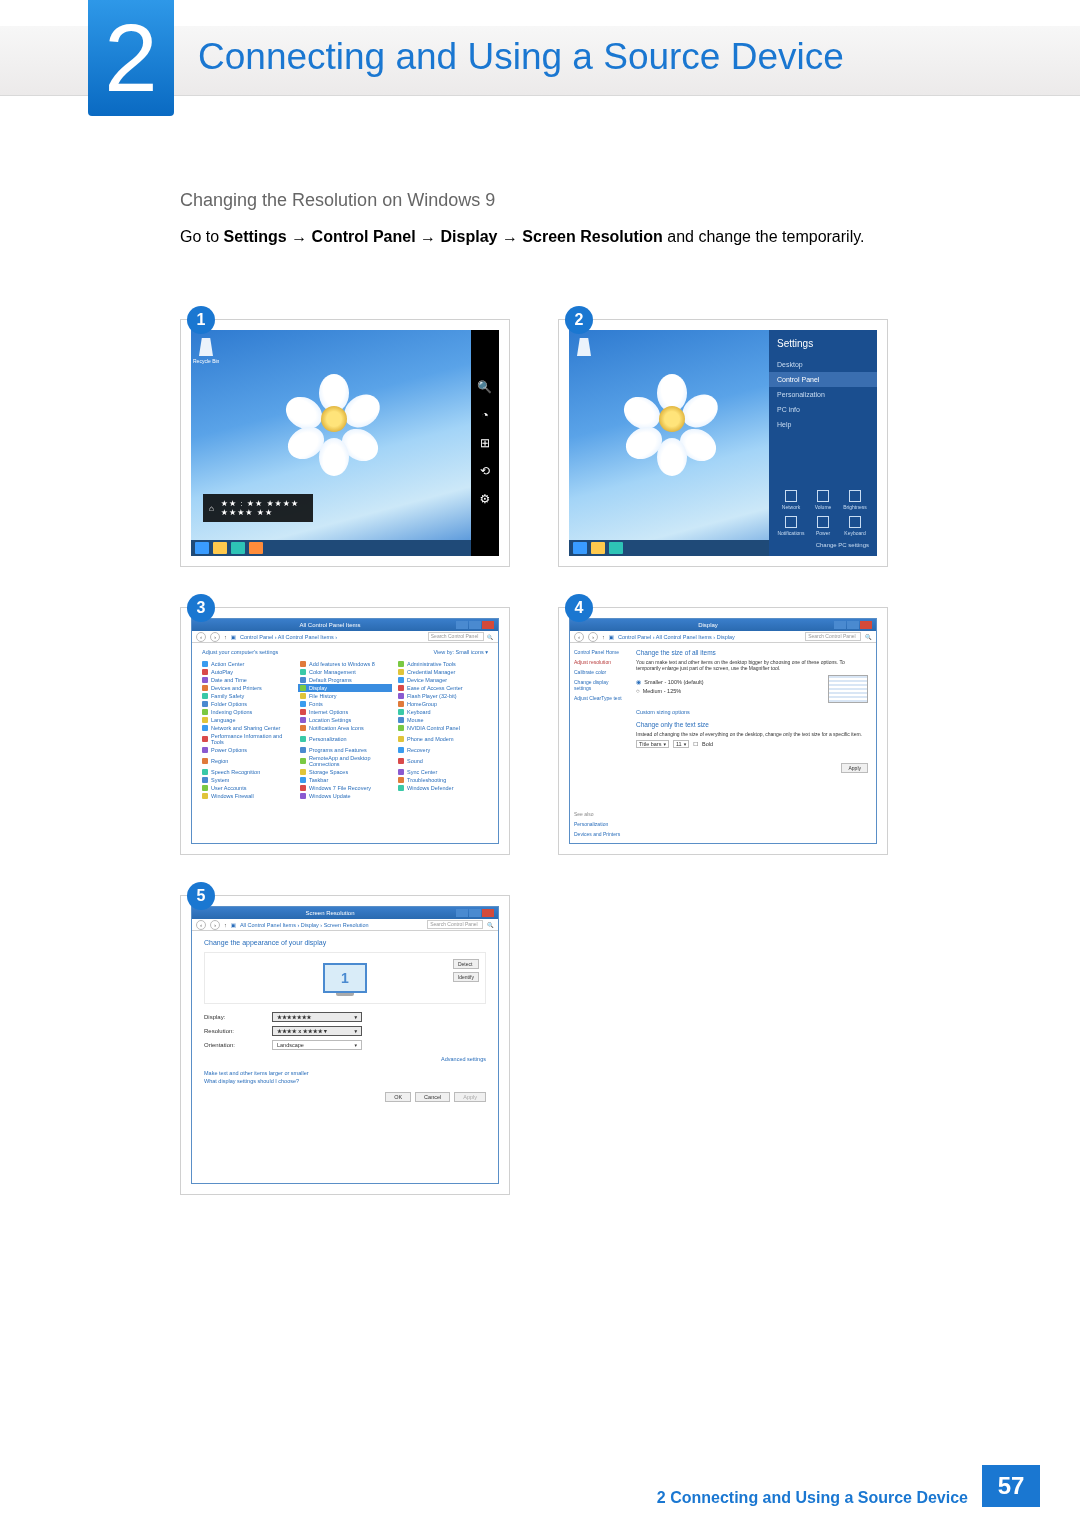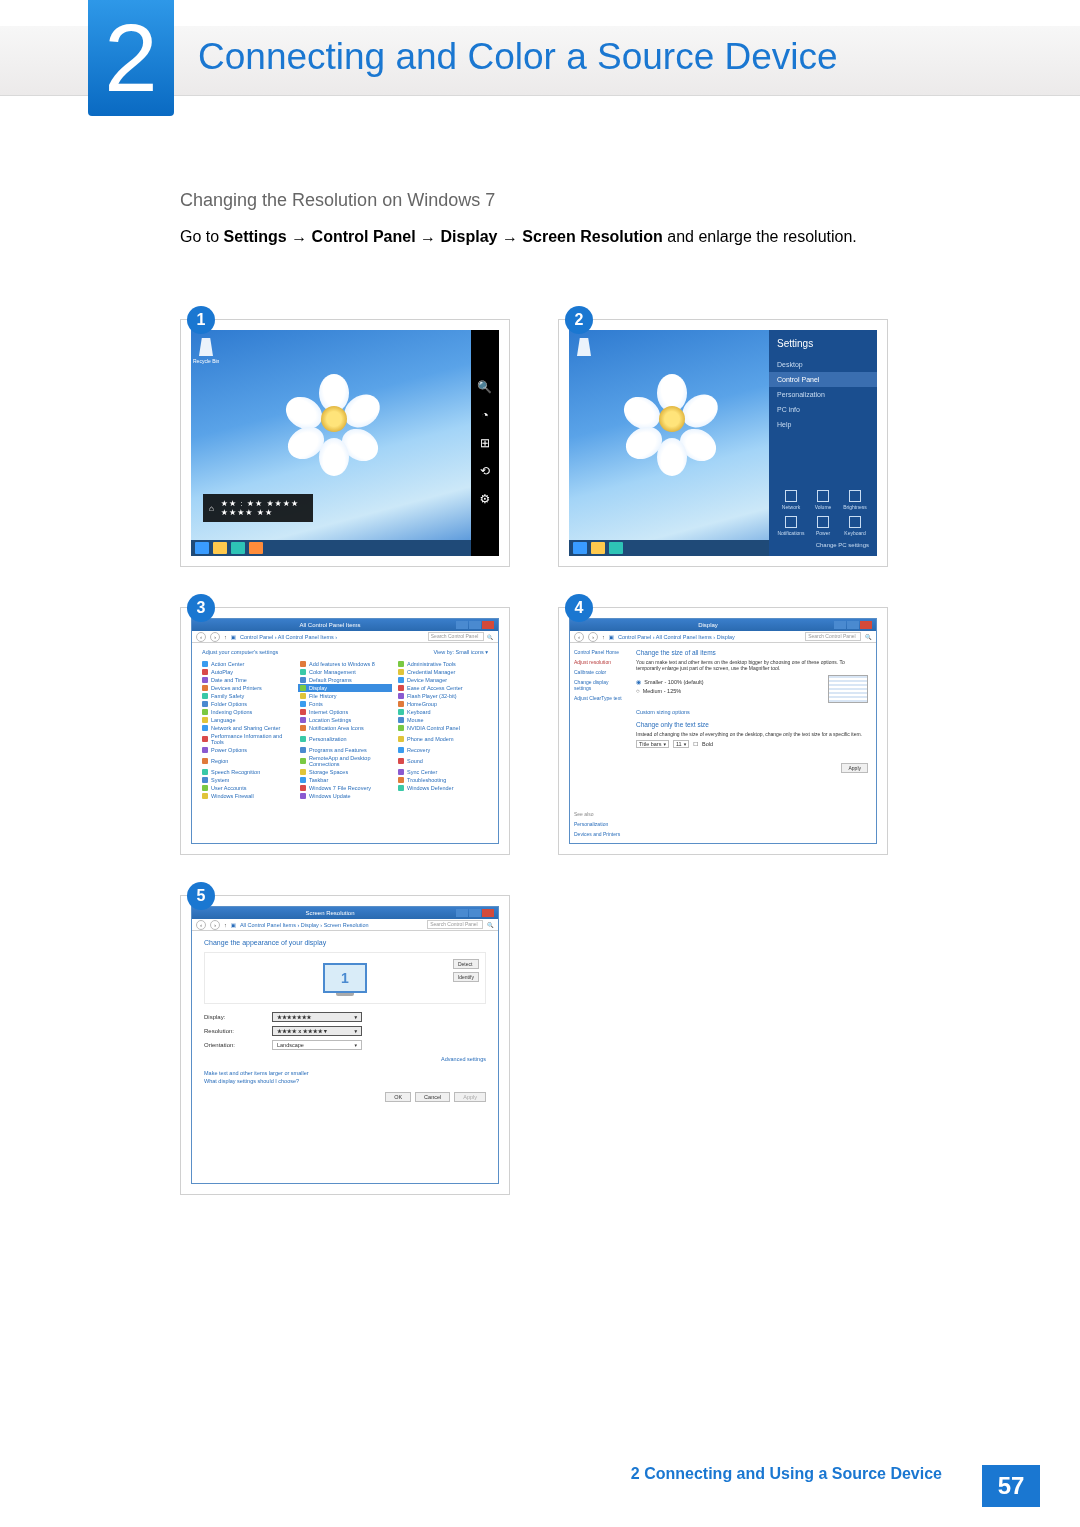--- a/index.html
+++ b/index.html
@@ -373,22 +373,21 @@
     padding: 1px 8px; font-size: 5.5px;
   }
   .sr-actions span.disabled { color: #aaa; }
 
   
   .footer {
     position: absolute;
     bottom: 20px; right: 0; left: 0;
     display: flex;
     justify-content: flex-end;
-    align-items: flex-start;
-    gap: 26px;
+    align-items: flex-end;
   }
   .footer-text {
     font-size: 16px;
     color: #1a77d1;
     font-weight: 700;
     padding-right: 14px;
   }
   .footer-page {
     width: 58px; height: 42px;
     background: #1a77d1;
@@ -401,34 +400,34 @@
     margin-right: 40px;
   }
 
 </style>
 </head>
 <body>
 
 <div class="page">
   <div class="hdr-band"></div>
   <div class="hdr-number-box">2</div>
-  <div class="hdr-title">Connecting and Color a Source Device</div>
+  <div class="hdr-title">Connecting and Using a Source Device</div>
 
   <div class="content">
-    <div class="section-heading">Changing the Resolution on Windows 7</div>
+    <div class="section-heading">Changing the Resolution on Windows 9</div>
     <div class="section-body">
       <span>Go to </span>
       <b>Settings</b>
       <span class="arrow"> → </span>
       <b>Control Panel</b>
       <span class="arrow"> → </span>
       <b>Display</b>
       <span class="arrow"> → </span>
       <b>Screen Resolution</b>
-      <span> and enlarge the resolution.</span>
+      <span> and change the temporarily.</span>
     </div>
 
     <div class="figures">
 
       <div class="fig-row">
 
         <div class="fig">
           <div class="fig-badge">1</div>
           <div class="fig-inner">
             <div class="win8-bg">

